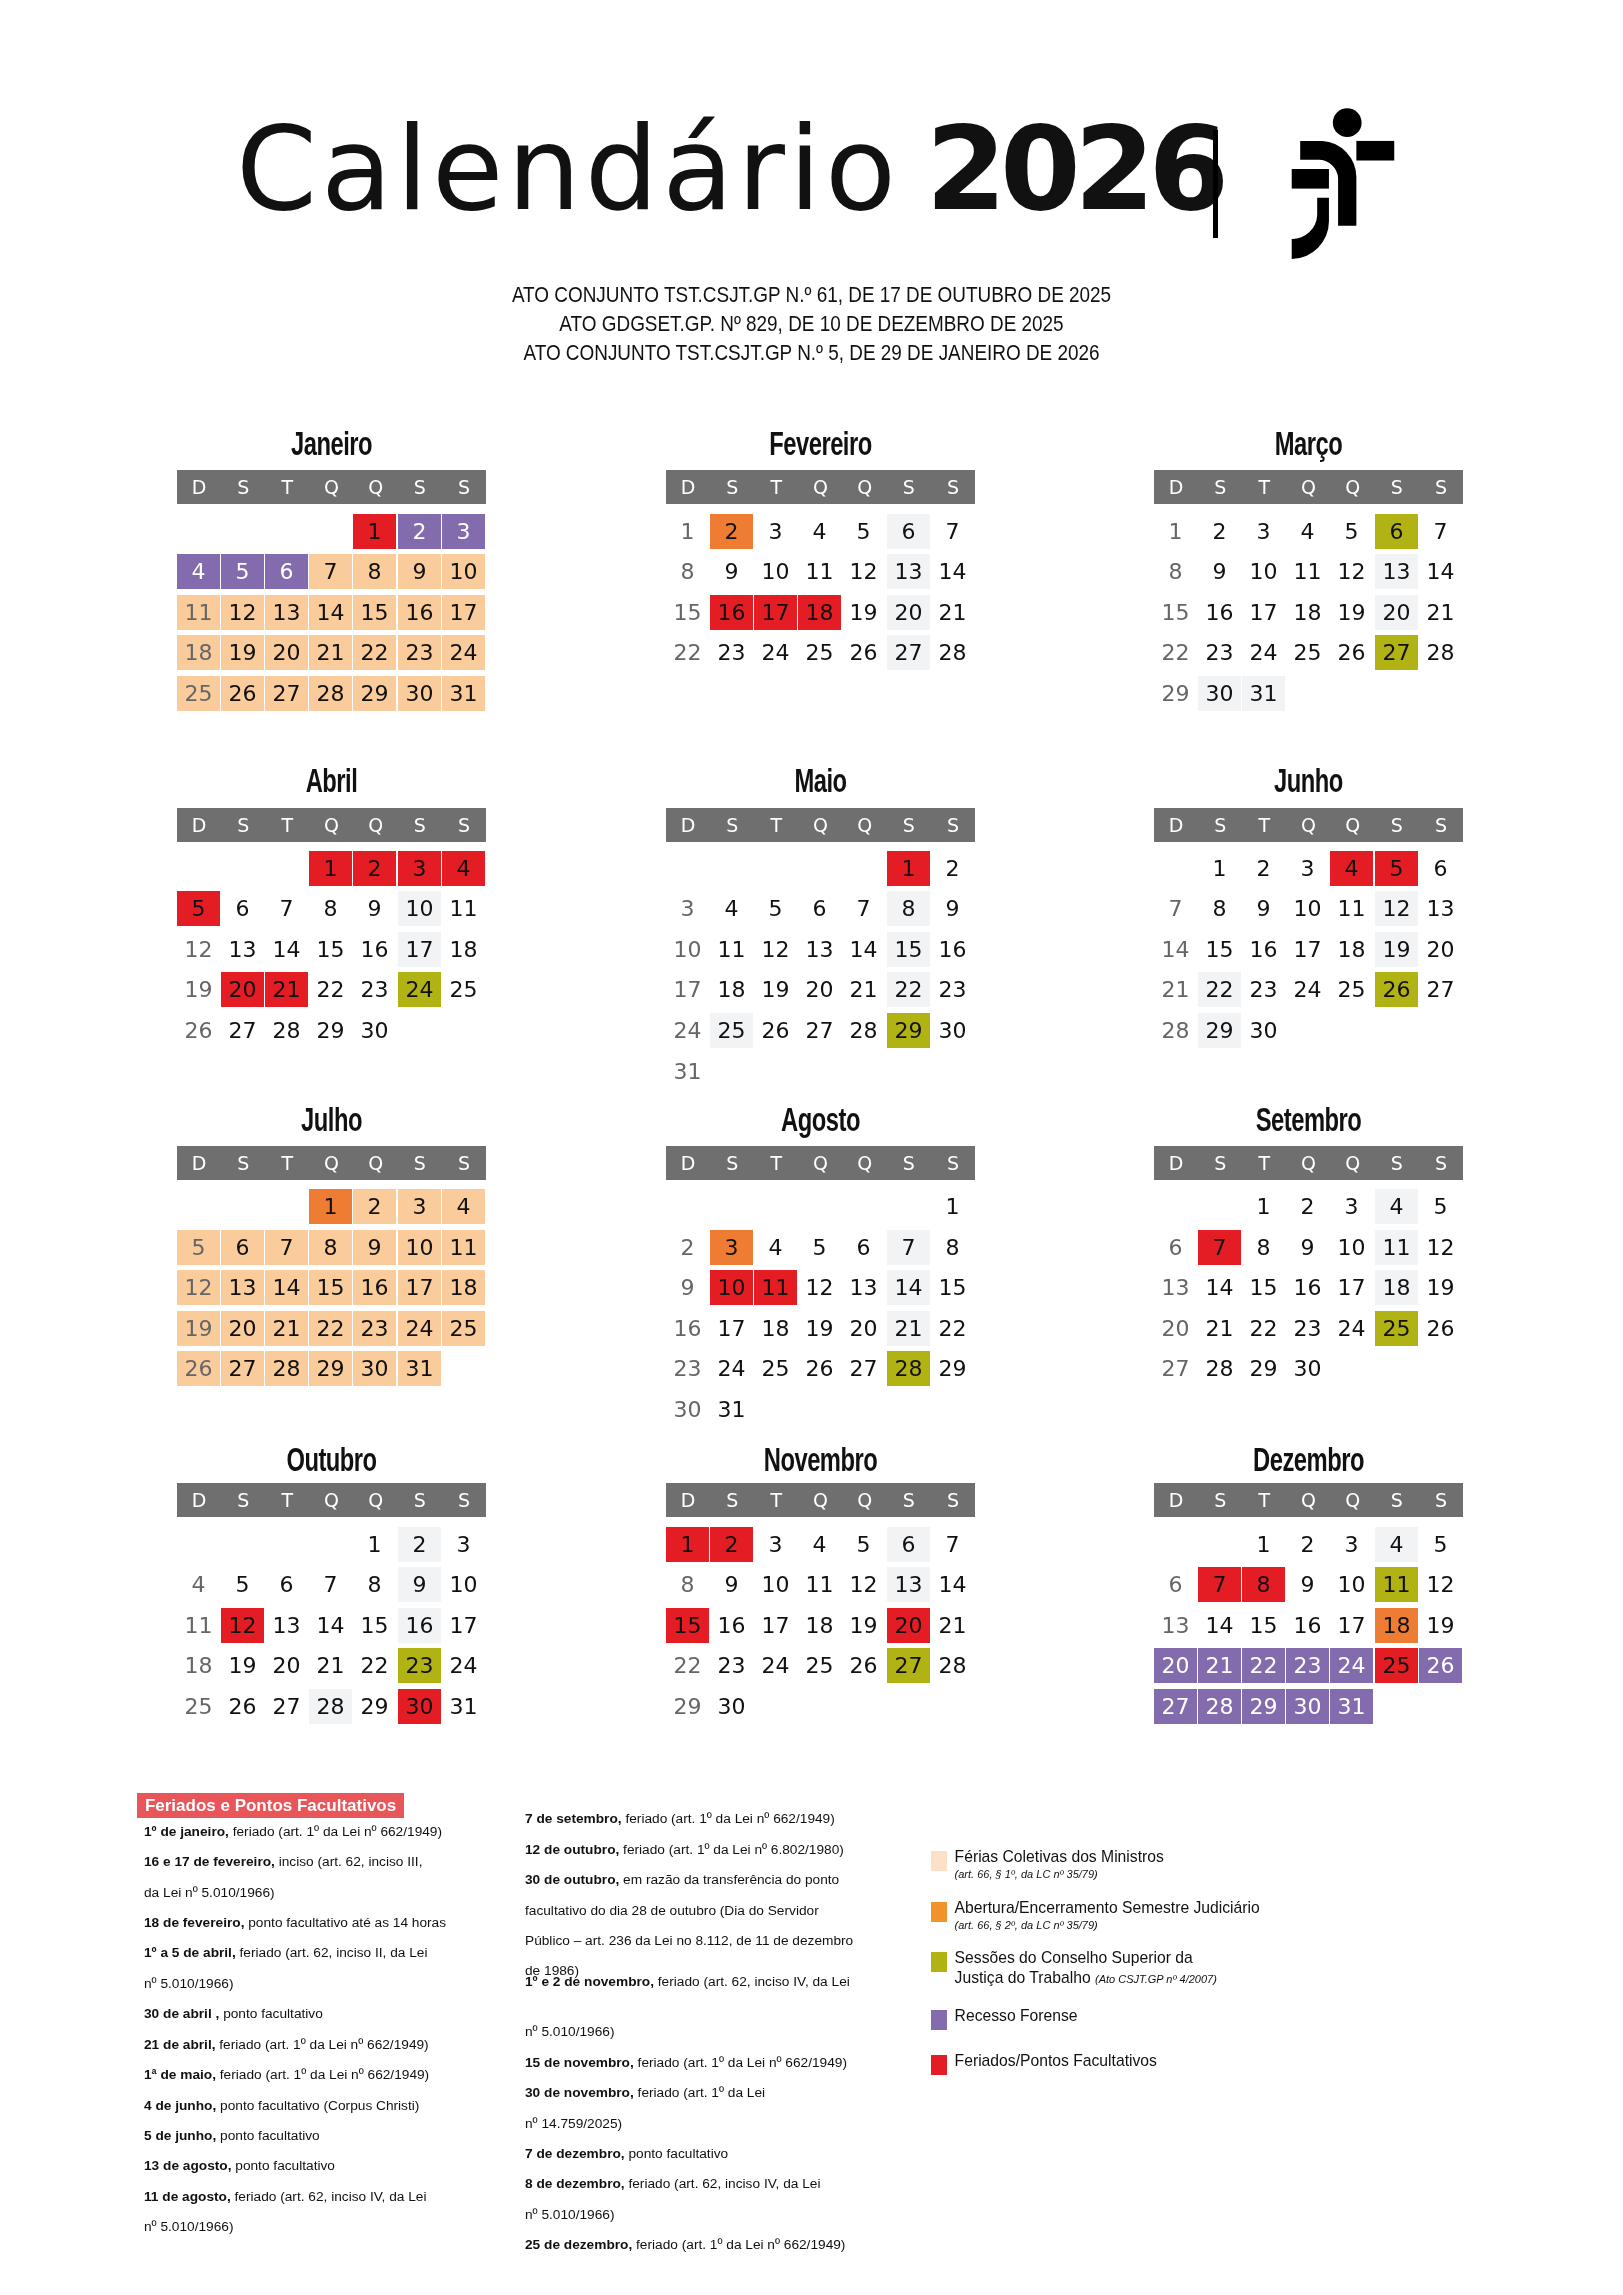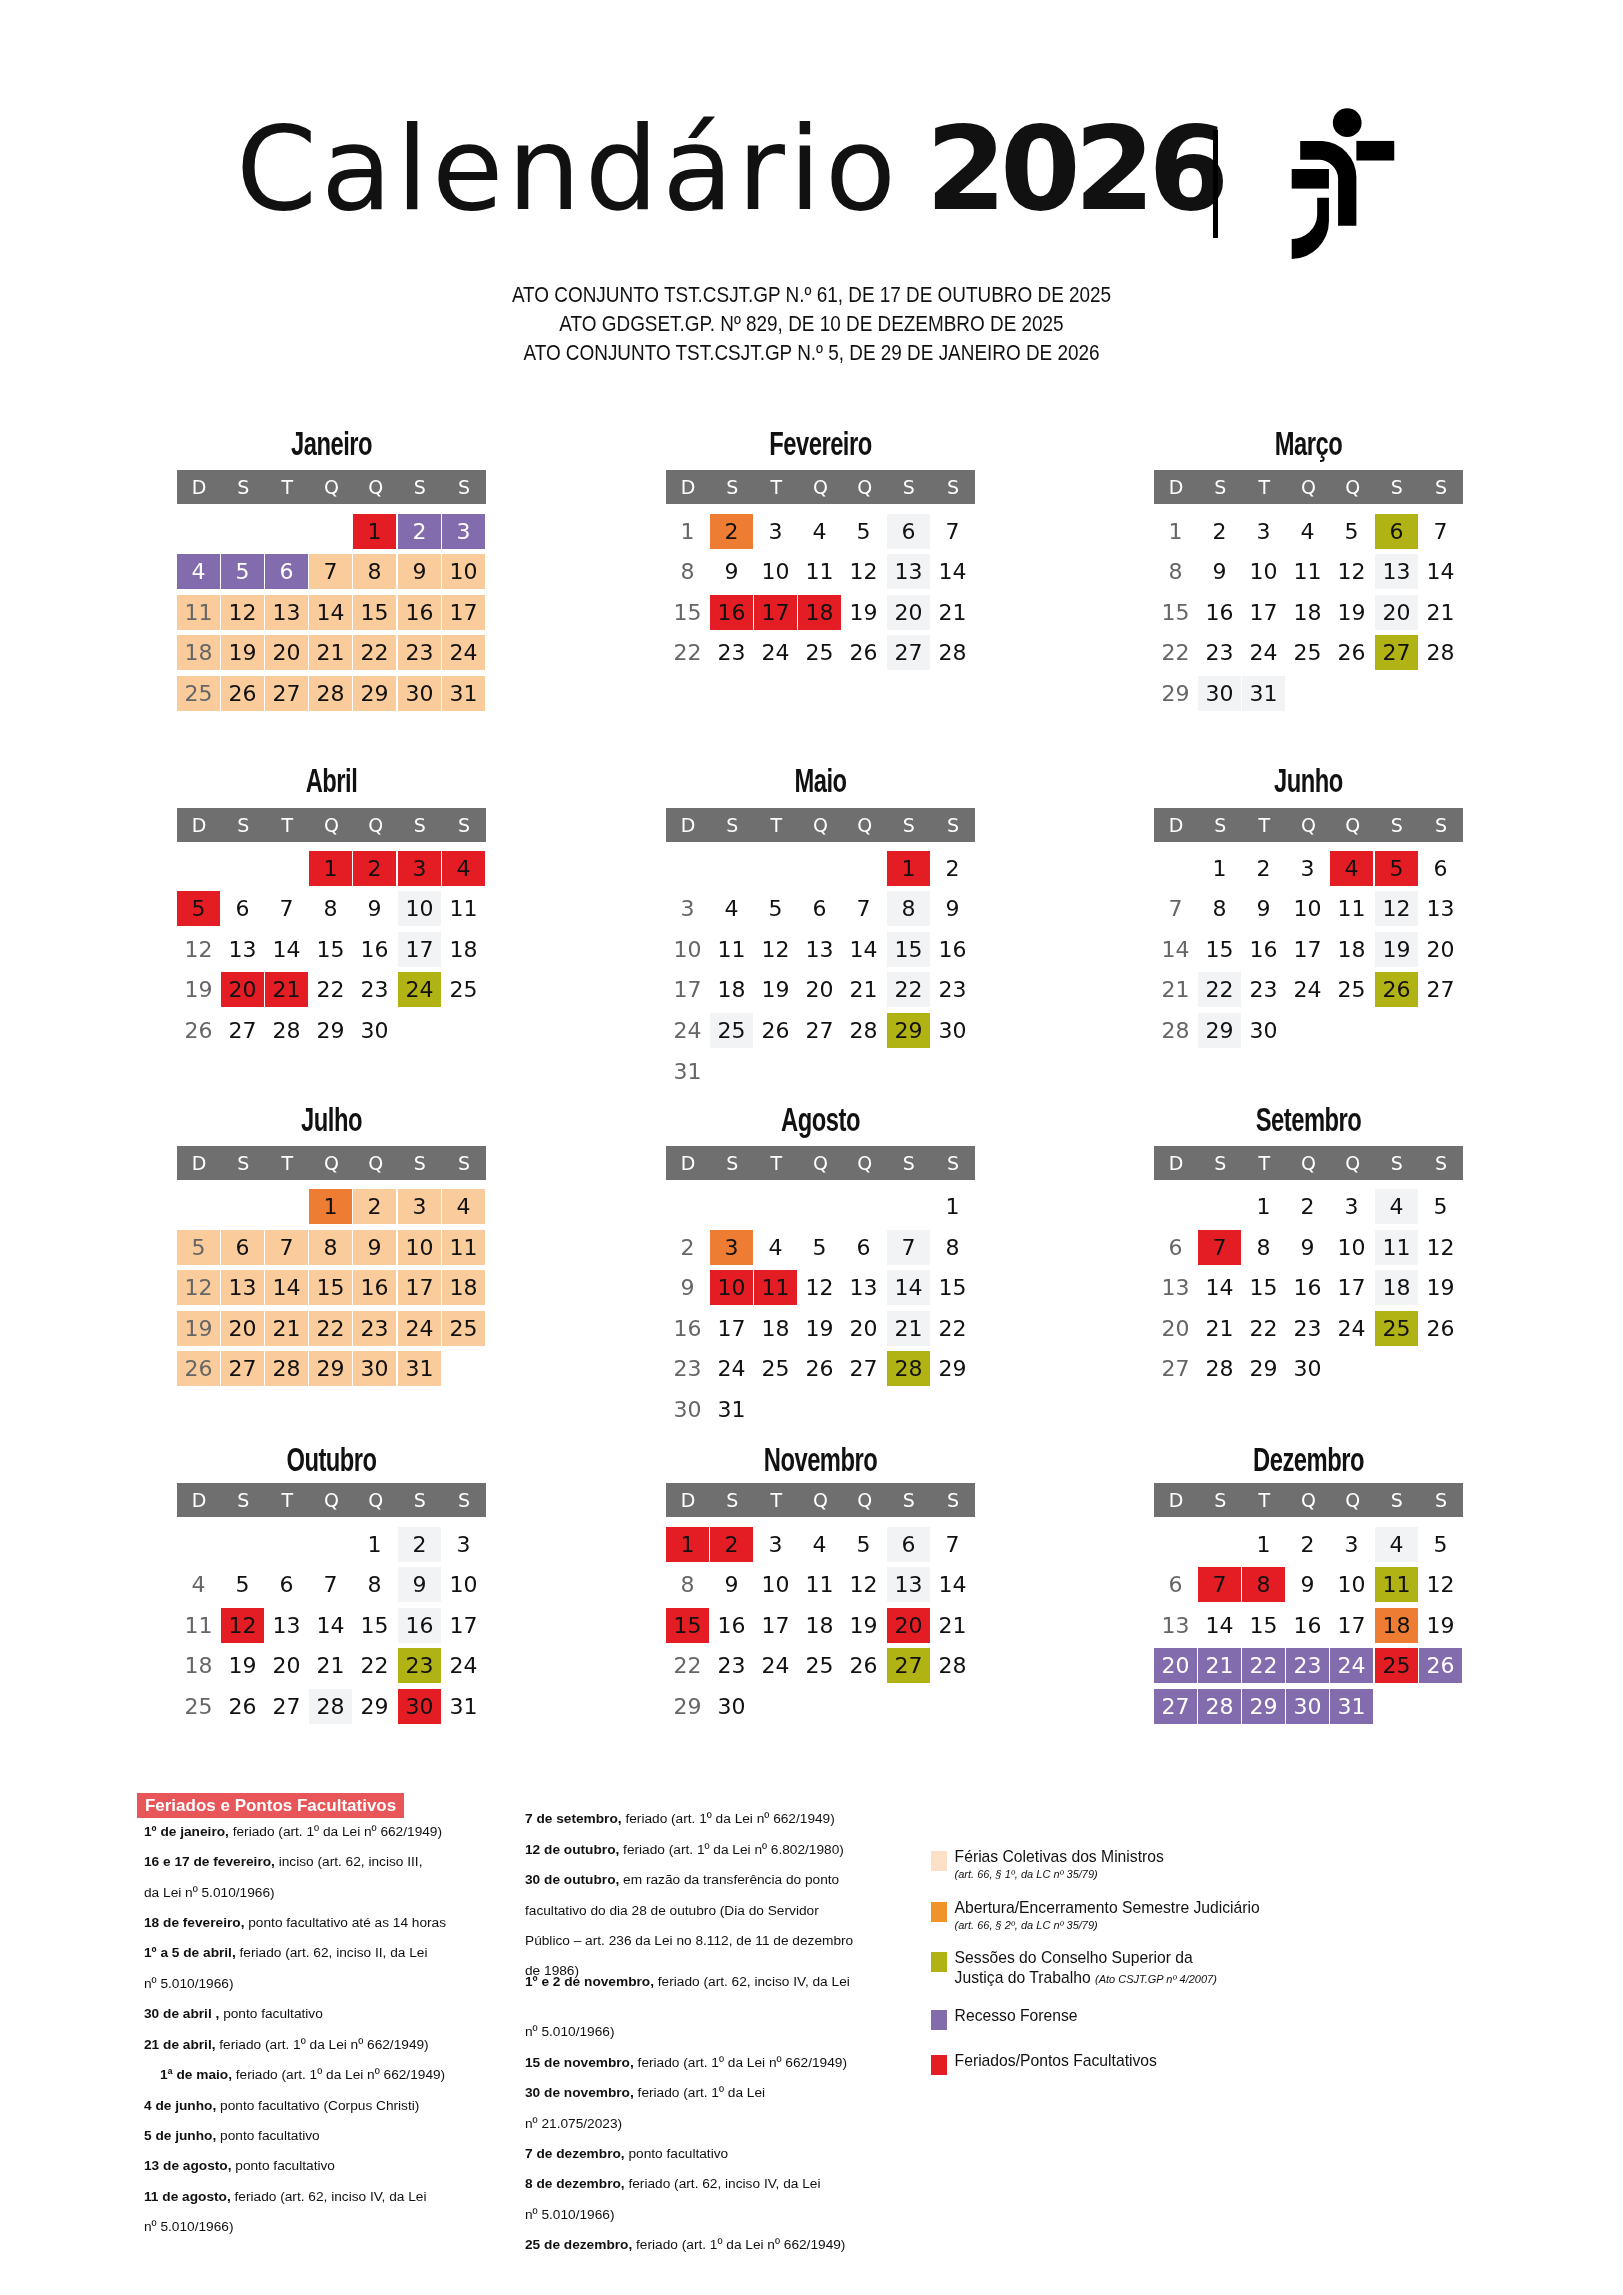--- a/index.html
+++ b/index.html
@@ -567,39 +567,39 @@
 <div class="notes-badge">Feriados e Pontos Facultativos</div>
 <div id="notes-left" class="notes-col" style="left: 144px; top: 0px;">
     <div class="note" style="left: 0px; top: 1824px;"><b>1º de janeiro,</b><span> feriado (art. 1º da Lei nº 662/1949)</span></div>
     <div class="note" style="left: 0px; top: 1854px;"><b>16 e 17 de fevereiro,</b><span> inciso (art. 62, inciso III,</span></div>
     <div class="note" style="left: 0px; top: 1885px;"><span>da Lei nº 5.010/1966)</span></div>
     <div class="note" style="left: 0px; top: 1915px;"><b>18 de fevereiro,</b><span> ponto facultativo até as 14 horas</span></div>
     <div class="note" style="left: 0px; top: 1945px;"><b>1º a 5 de abril,</b><span> feriado (art. 62, inciso II, da Lei</span></div>
     <div class="note" style="left: 0px; top: 1976px;"><span>nº 5.010/1966)</span></div>
     <div class="note" style="left: 0px; top: 2006px;"><b>30 de abril ,</b><span> ponto facultativo</span></div>
     <div class="note" style="left: 0px; top: 2037px;"><b>21 de abril,</b><span> feriado (art. 1º da Lei nº 662/1949)</span></div>
-    <div class="note" style="left: 16px; top: 2067px;"><b>1ª de maio,</b><span> feriado (art. 1º da Lei nº 662/1949)</span></div>
+    <div class="note" style="left: 0px; top: 2067px;"><b>1ª de maio,</b><span> feriado (art. 1º da Lei nº 662/1949)</span></div>
     <div class="note" style="left: 0px; top: 2098px;"><b>4  de  junho,</b><span>  ponto  facultativo  (Corpus  Christi)</span></div>
     <div class="note" style="left: 0px; top: 2128px;"><b>5 de junho,</b><span> ponto facultativo</span></div>
     <div class="note" style="left: 0px; top: 2158px;"><b>13 de agosto,</b><span> ponto facultativo</span></div>
     <div class="note" style="left: 0px; top: 2189px;"><b>11 de agosto,</b><span> feriado (art. 62, inciso IV, da Lei</span></div>
     <div class="note" style="left: 0px; top: 2219px;"><span>nº 5.010/1966)</span></div>
   </div>
 <div id="notes-right" class="notes-col" style="left: 525px; top: 0px;">
     <div class="note" style="left: 0px; top: 1811px;"><b>7 de setembro,</b><span> feriado (art. 1º da Lei nº 662/1949)</span></div>
     <div class="note" style="left: 0px; top: 1842px;"><b>12 de outubro,</b><span> feriado (art. 1º da Lei nº 6.802/1980)</span></div>
     <div class="note" style="left: 0px; top: 1872px;"><b>30 de outubro,</b><span> em razão da transferência do ponto</span></div>
     <div class="note" style="left: 0px; top: 1903px;"><span>facultativo do dia 28 de outubro (Dia do Servidor</span></div>
     <div class="note" style="left: 0px; top: 1933px;"><span>Público – art. 236 da Lei no 8.112, de 11 de dezembro</span></div>
     <div class="note" style="left: 0px; top: 1963px;"><span>de 1986)</span></div>
     <div class="note" style="left: 0px; top: 1974px;"><b>1º e 2 de novembro,</b><span> feriado (art. 62, inciso IV, da Lei</span></div>
     <div class="note" style="left: 0px; top: 2024px;"><span>nº 5.010/1966)</span></div>
     <div class="note" style="left: 0px; top: 2055px;"><b>15 de novembro,</b><span> feriado (art. 1º da Lei nº 662/1949)</span></div>
     <div class="note" style="left: 0px; top: 2085px;"><b>30 de novembro,</b><span> feriado (art. 1º da Lei</span></div>
-    <div class="note" style="left: 0px; top: 2116px;"><span>nº 21.075/2023)</span></div>
+    <div class="note" style="left: 0px; top: 2116px;"><span>nº 14.759/2025)</span></div>
     <div class="note" style="left: 0px; top: 2146px;"><b>7 de dezembro,</b><span>  ponto facultativo</span></div>
     <div class="note" style="left: 0px; top: 2176px;"><b>8 de dezembro,</b><span> feriado (art. 62, inciso IV, da Lei</span></div>
     <div class="note" style="left: 0px; top: 2207px;"><span>nº 5.010/1966)</span></div>
     <div class="note" style="left: 0px; top: 2237px;"><b>25 de dezembro,</b><span> feriado (art. 1º da Lei nº 662/1949)</span></div>
   </div>
 
 <div id="legend">
     <div class="legend-item" style="top: 1851px;">
       <div class="legend-swatch" style="background: rgb(252, 224, 200);"></div>
       <div class="legend-label">Férias Coletivas dos Ministros</div>

